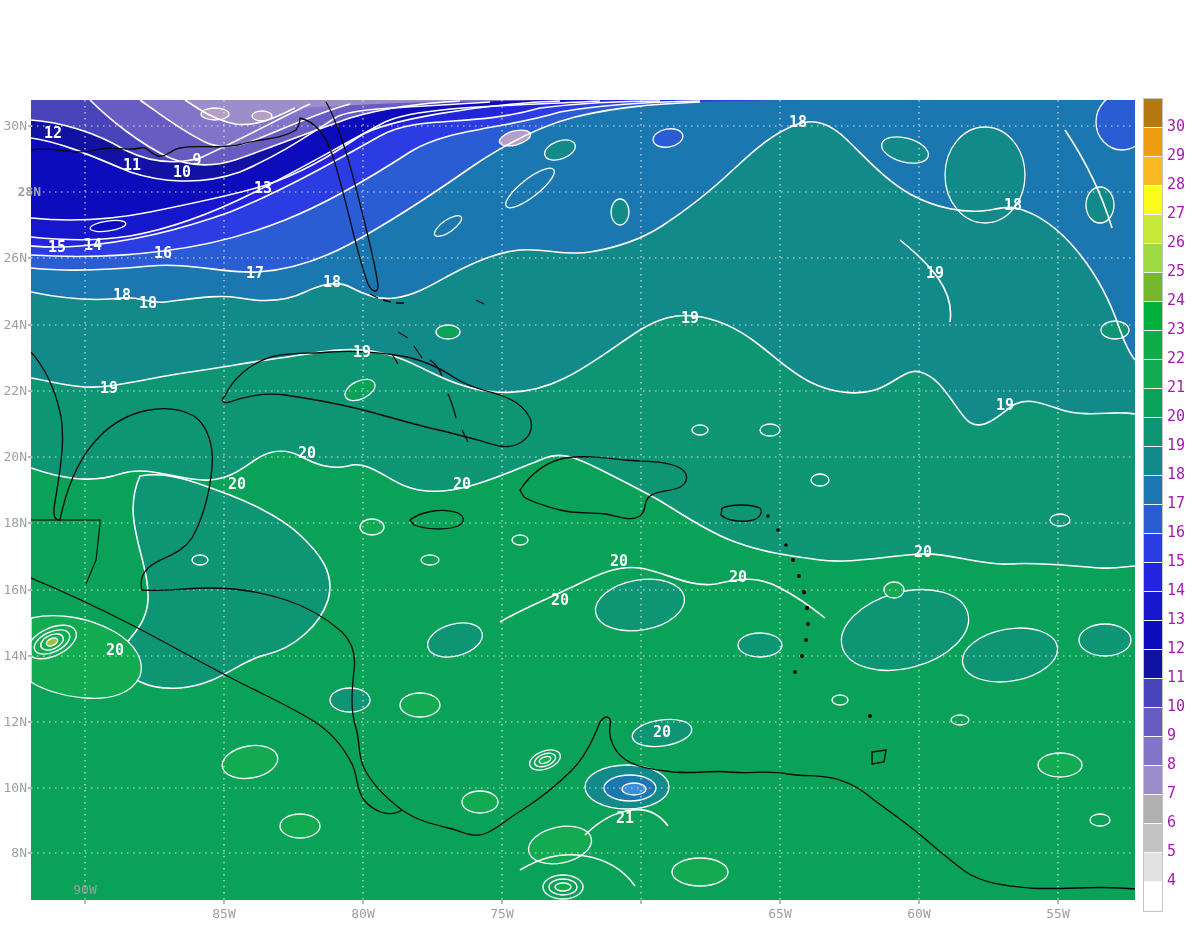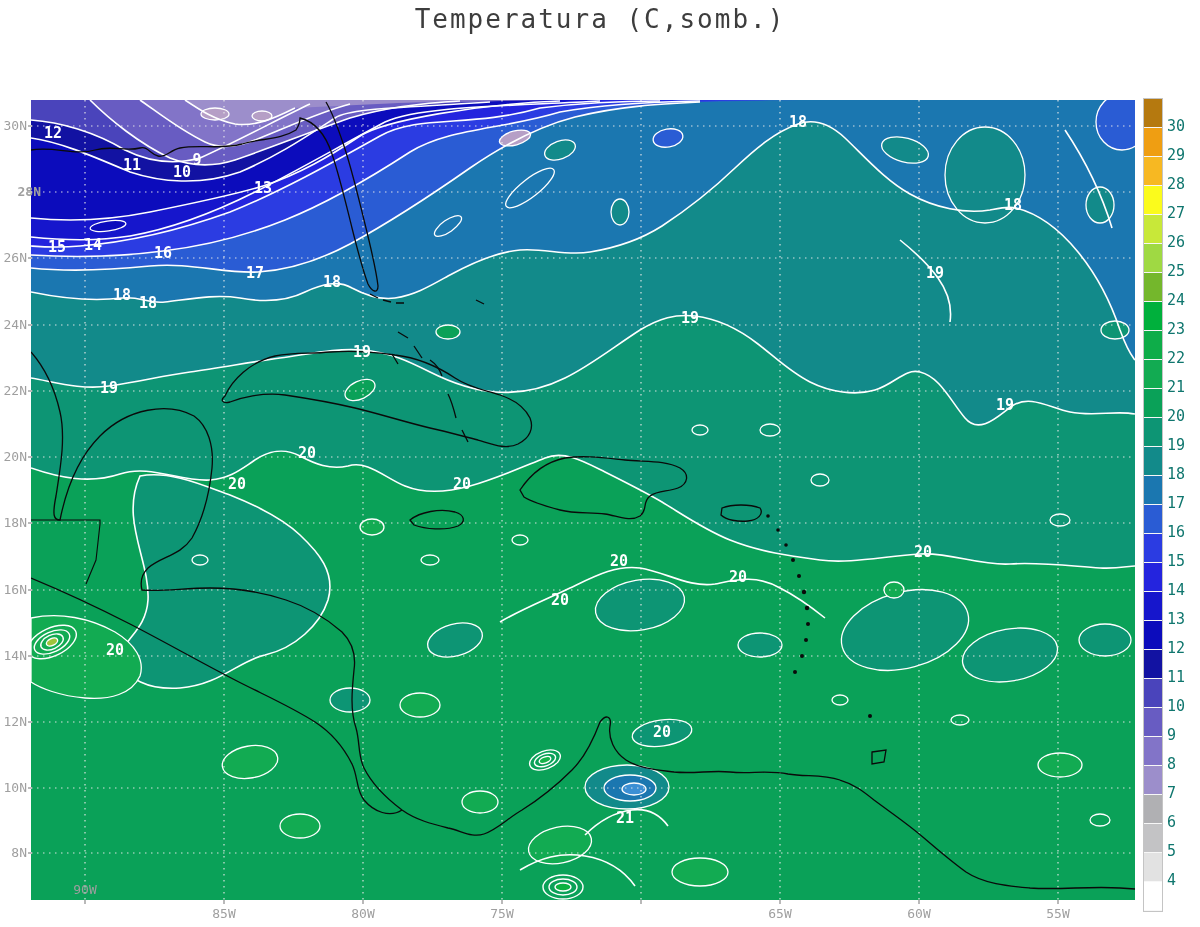--- a/index.html
+++ b/index.html
@@ -13,33 +13,32 @@
         font-size:15.5px;color:#35a0ee;white-space:pre;}
   .map{position:absolute;left:31px;top:100px;width:1104px;height:800px;}
   .clabel{position:absolute;color:#fff;font-size:15px;font-weight:bold;
           transform:translate(-50%,-50%);white-space:pre;}
   .latlab{position:absolute;width:27px;text-align:right;font-size:13px;color:#9f9f9f;}
   .lattick{position:absolute;width:4px;height:2px;background:#b9b9b9;}
   .lonlab{position:absolute;transform:translateX(-50%);font-size:13px;color:#9f9f9f;}
   .lontick{position:absolute;width:2px;height:4px;background:#b9b9b9;}
   .cbar{position:absolute;left:1143px;top:98px;width:18px;border:1px solid #c4c4c4;}
   .cbar-seg{width:18px;height:28px;border-bottom:1px solid #f7f7f7;}
-  .cbar-tick{position:absolute;left:1167px;font-size:15px;color:#0f766e;text-align:right;}
+  .cbar-tick{position:absolute;left:1167px;font-size:15px;color:#a21caf;text-align:right;}
   .logo{position:absolute;left:887px;top:771px;width:213px;height:25px;background:#fff;
         border:2px solid #2f2f2f;text-align:center;font-size:15px;font-weight:bold;
         line-height:25px;white-space:pre;}
   .logo .sis{color:#2d62ef;}
   .logo .pi{color:#85aef6;font-style:italic;}
   .logo .rest{color:#383838;}
 </style>
 </head>
 <body>
 
 <div class="page">
-  <div class="title">Temperatura (C,somb.)</div>
 
   <div class="map">
     <svg width="1104" height="800" viewBox="31 100 1104 800">
       <defs>
           <clipPath id="mapclip">
             <rect x="31" y="100" width="1104" height="800"></rect>
           </clipPath>
         </defs>
       <g clip-path="url(#mapclip)">
 

